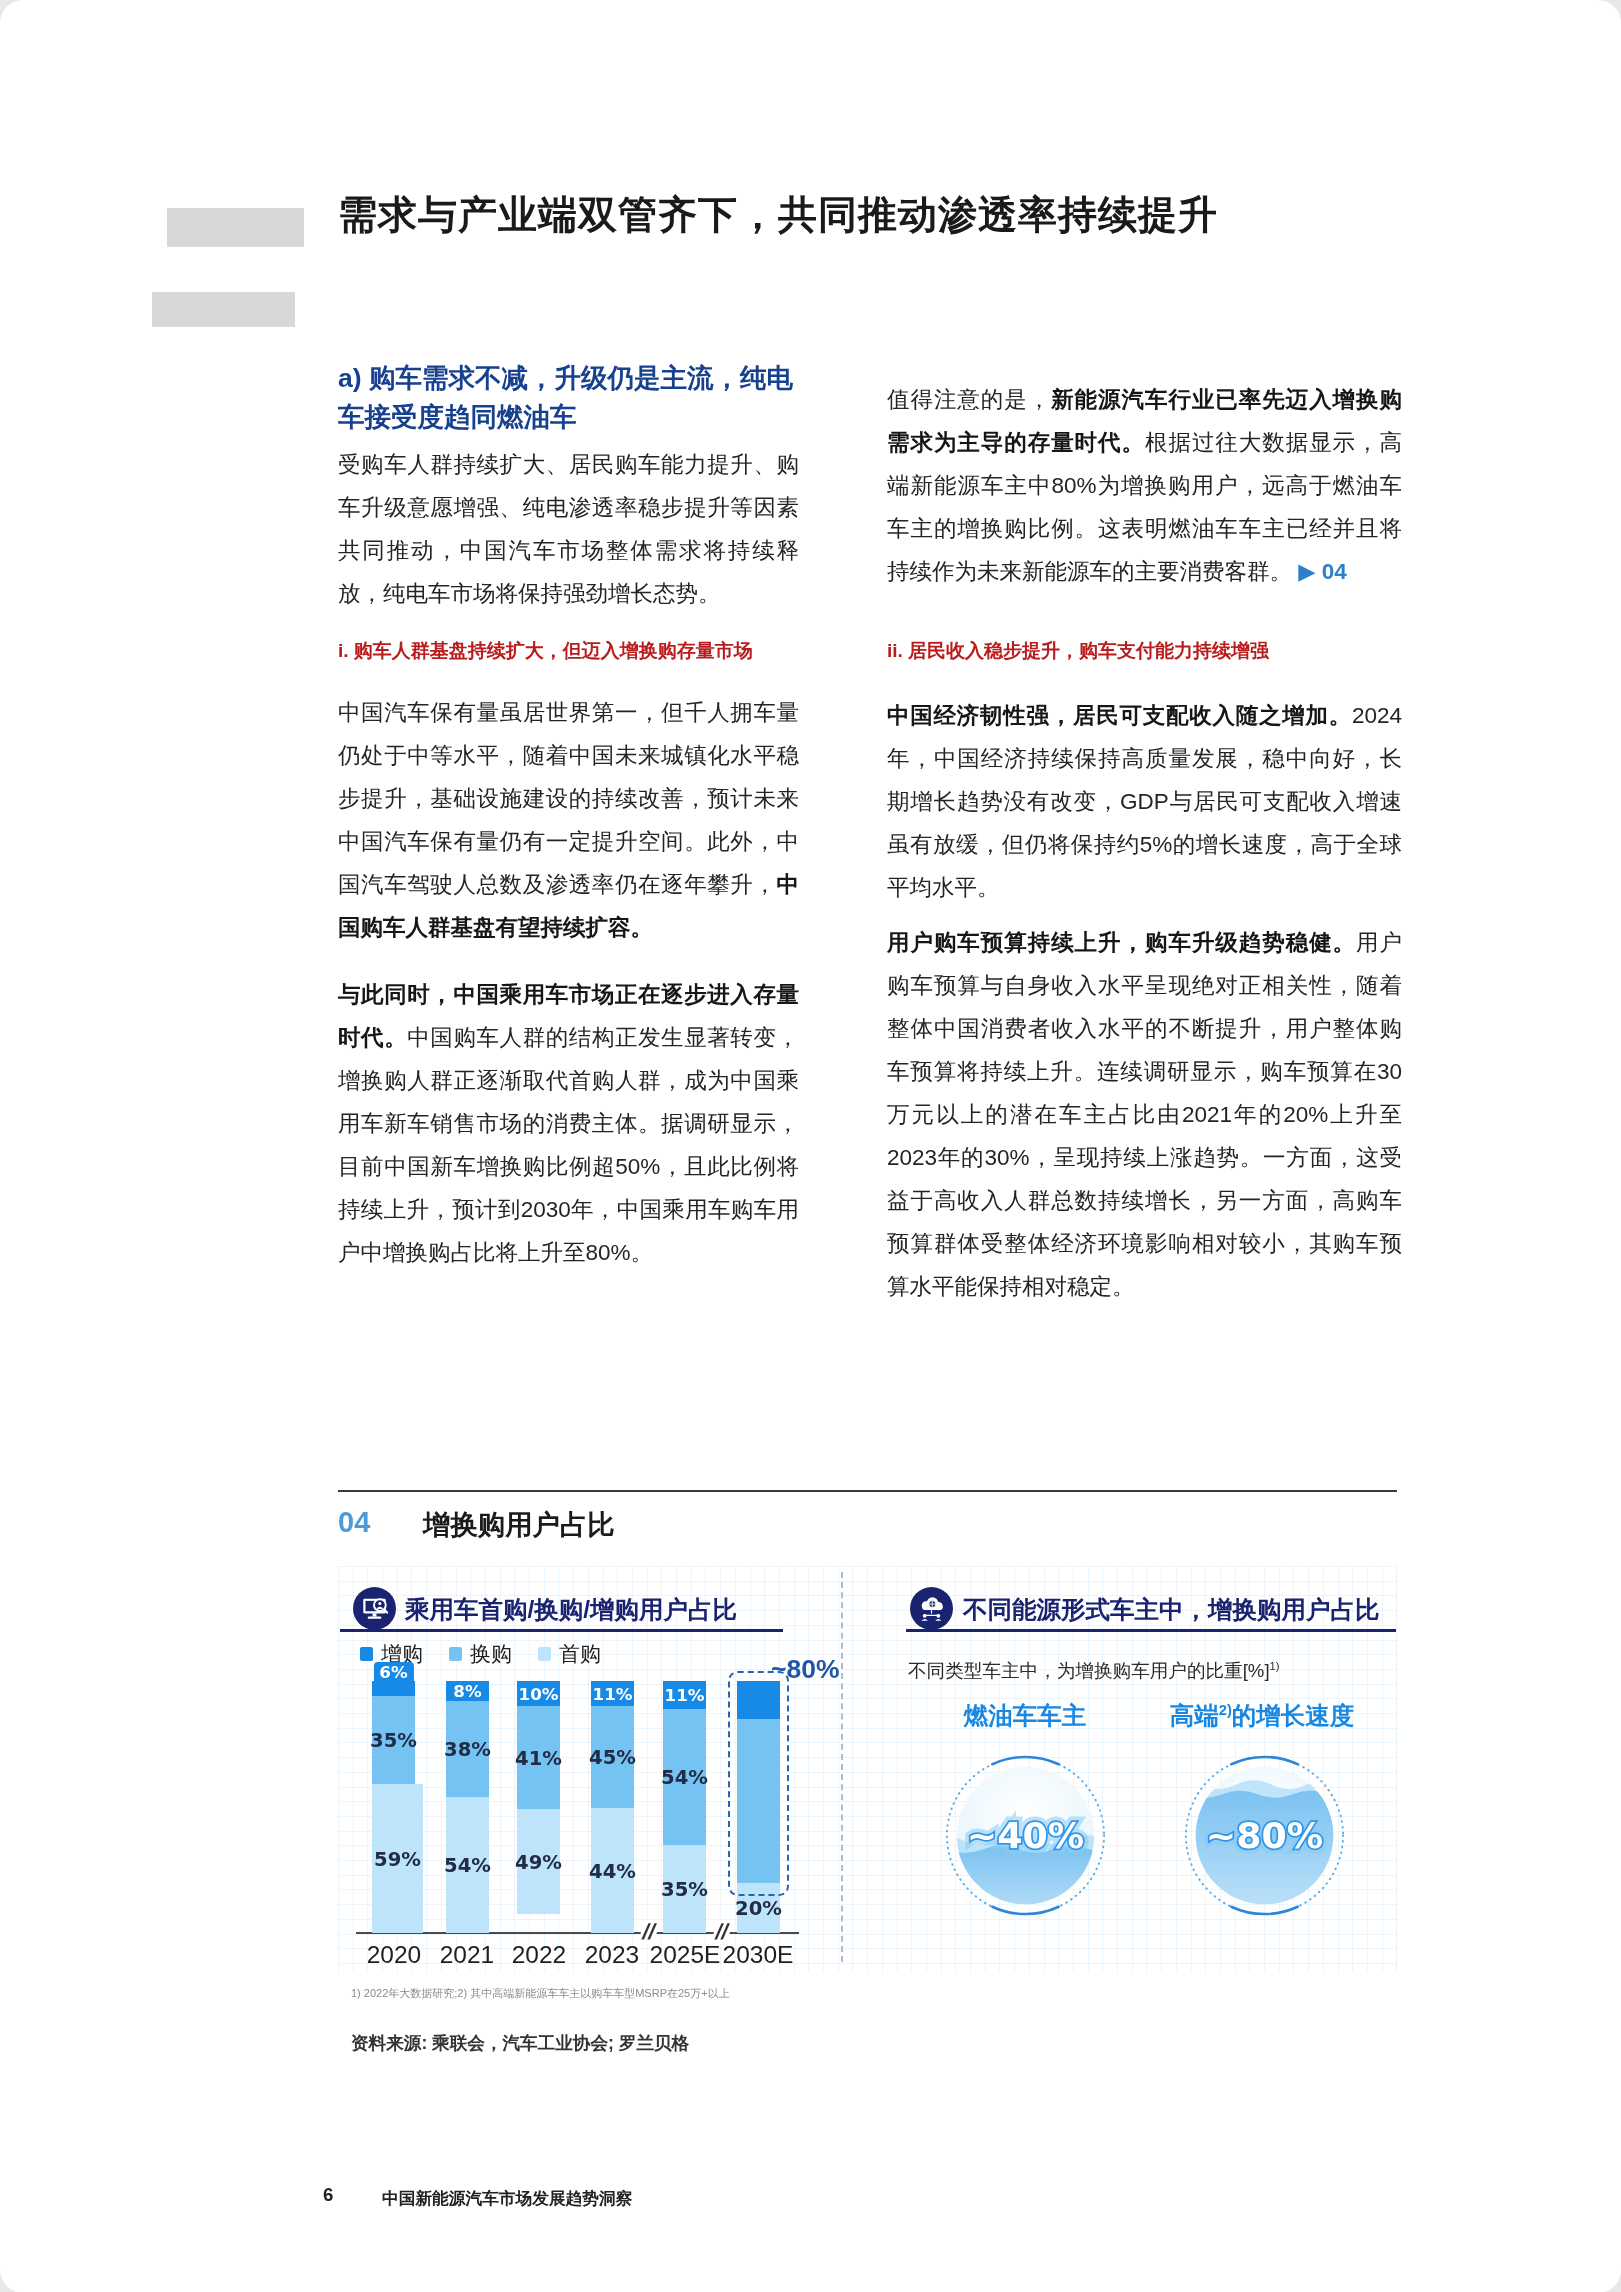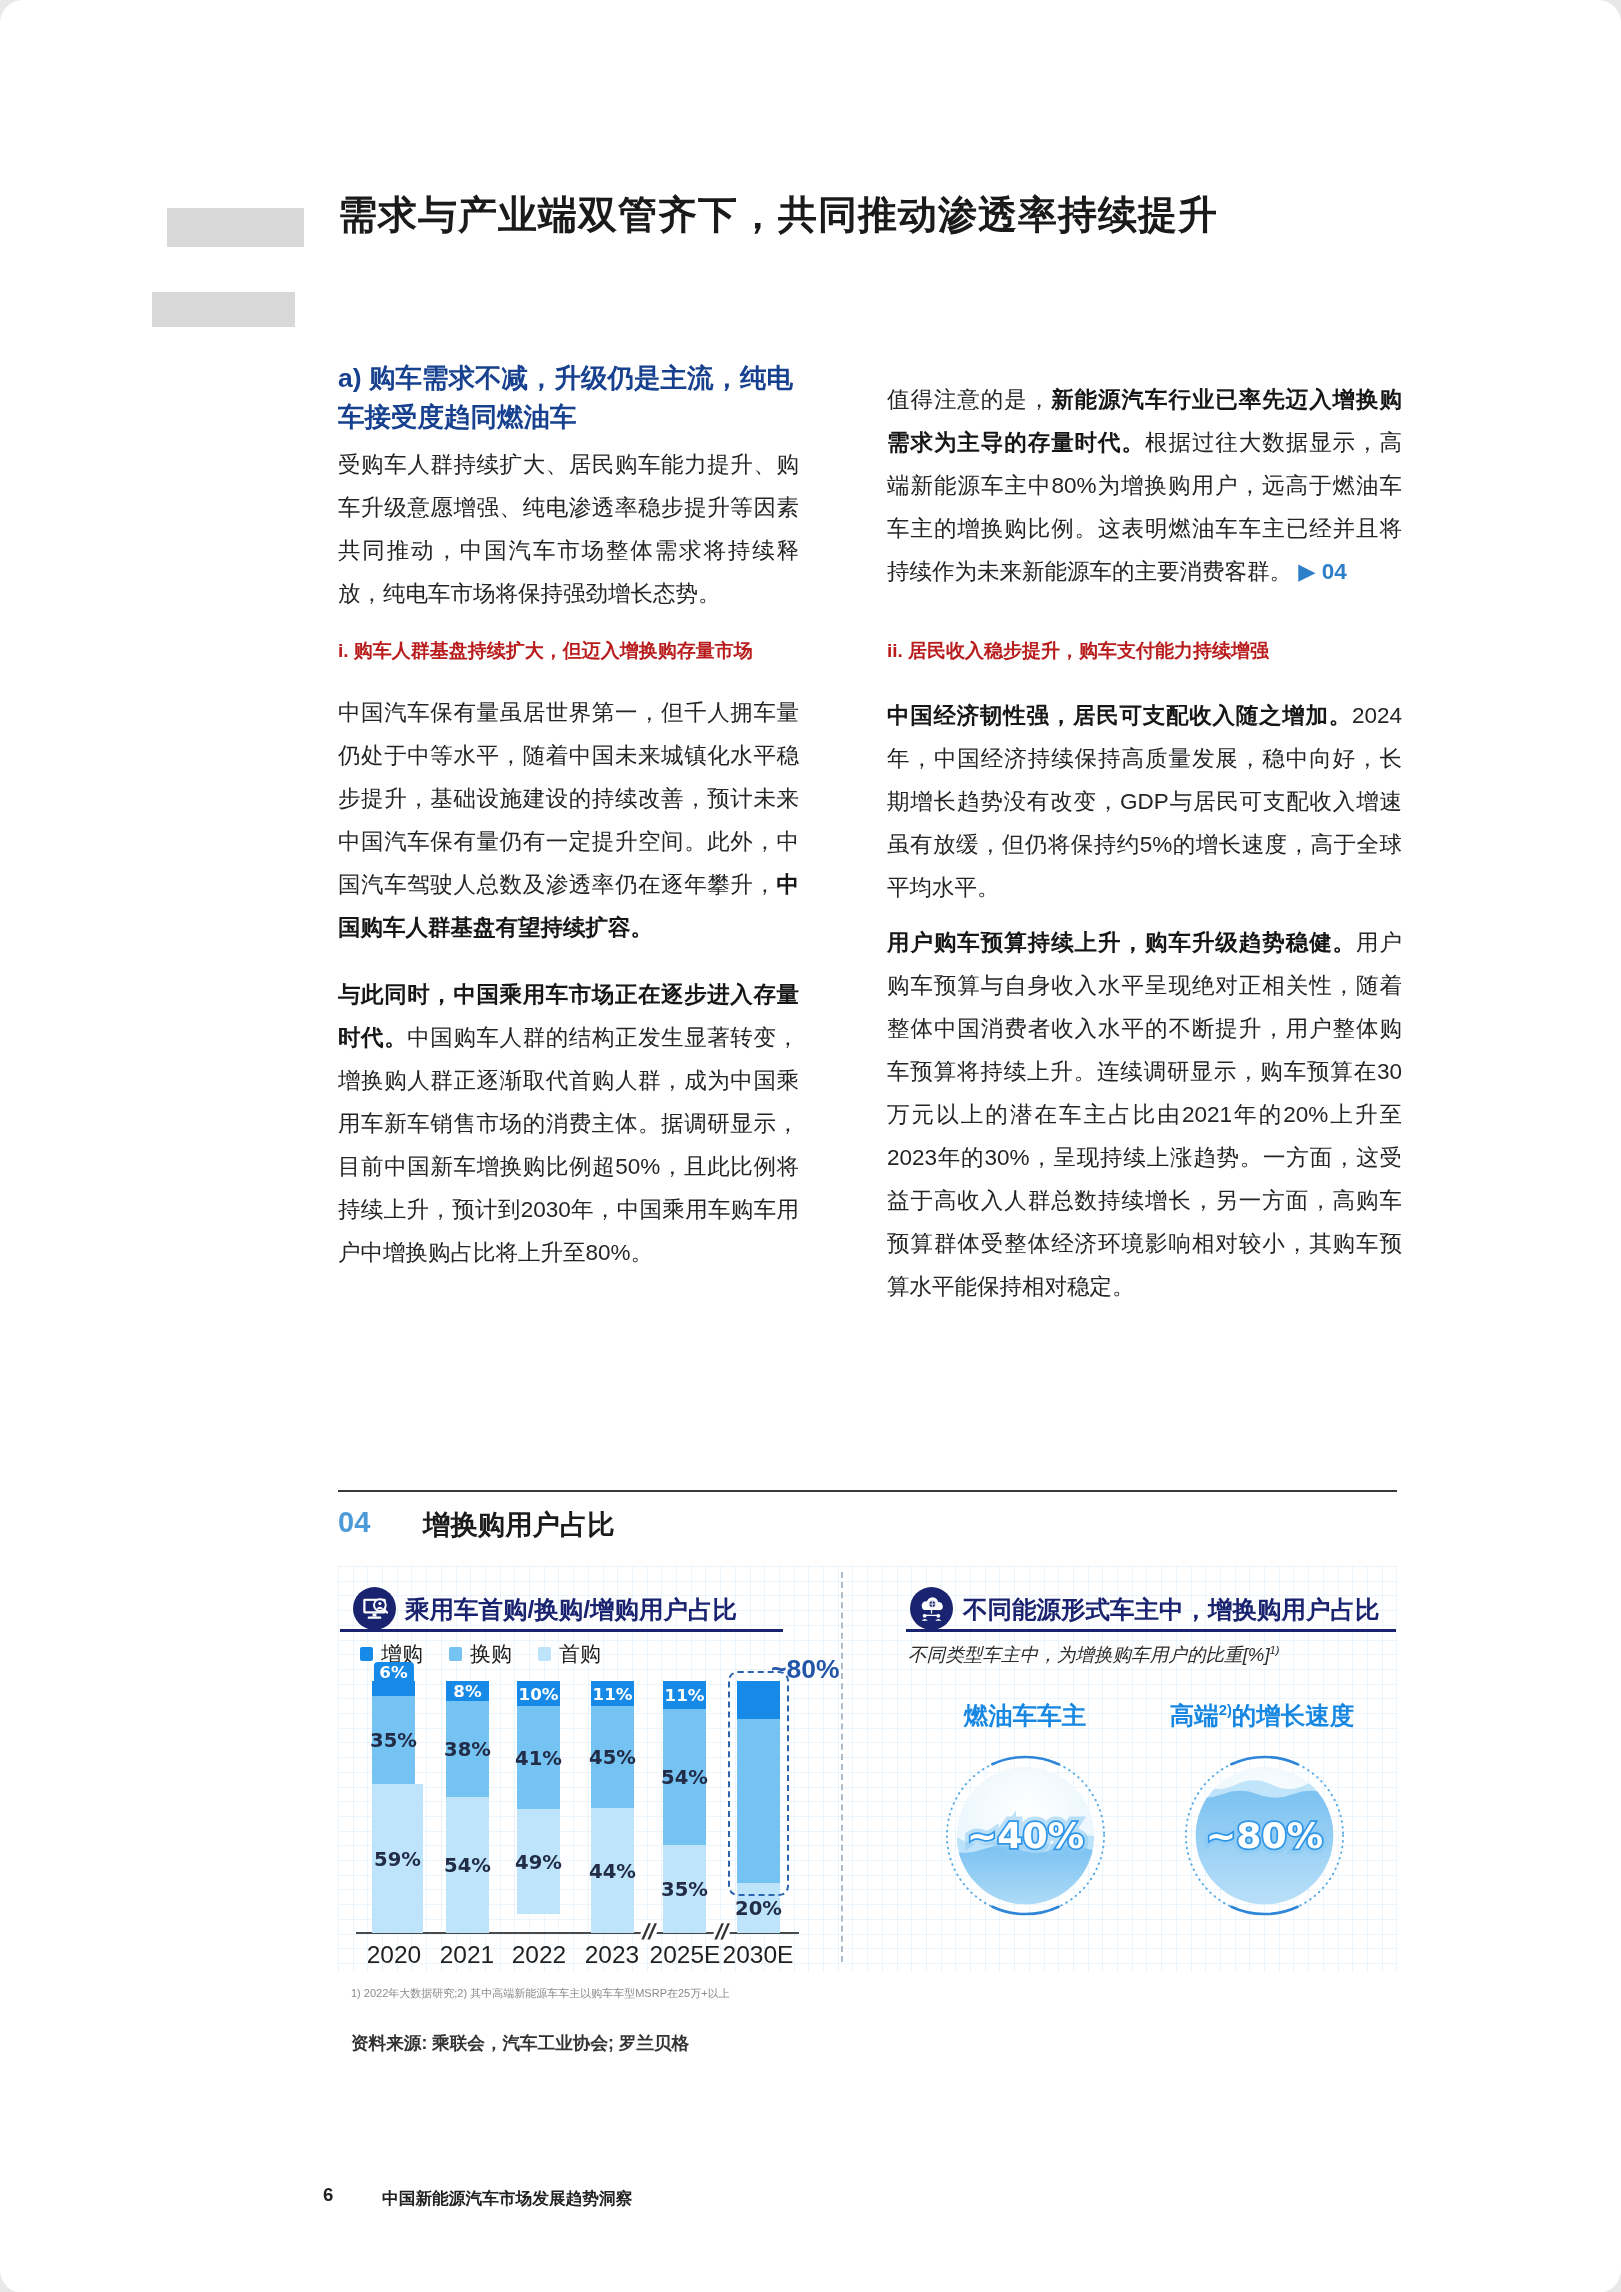--- a/index.html
+++ b/index.html
@@ -31,21 +31,21 @@
   .figure{position:absolute;left:338px;top:1566px;width:1059px;height:406px;
     background-image:repeating-linear-gradient(rgba(140,195,235,.16) 0 1px, transparent 1px 14.7px),
                      repeating-linear-gradient(90deg, rgba(140,195,235,.16) 0 1px, transparent 1px 14.7px);}
   .separator{position:absolute;left:503px;top:5.9px;height:390px;border-left:2px dashed #AEBBCB;}
   .panel-icon{position:absolute;}
   .pi1{left:14.7px;top:20.6px;} .pi2{left:572px;top:20.6px;}
   .p-title{position:absolute;font-size:24.5px;font-weight:800;color:#1A2370;white-space:nowrap;}
   .pt1{left:67px;top:27.4px;} .pt2{left:625px;top:27.4px;}
   .underline{position:absolute;height:2.9px;background:#1A2370;top:63px;}
   .u1{left:2px;width:443px;} .u2{left:568px;width:490px;}
-  .subtitle{position:absolute;left:570px;top:76px;font-size:18.6px;font-style:italic;color:#2A2A2A;}
+  .subtitle{position:absolute;left:570px;top:92px;font-size:18.6px;color:#2A2A2A;}
   
   .legend{position:absolute;left:21.6px;top:74px;display:flex;align-items:center;}
   .lg-item{display:inline-flex;align-items:center;margin-right:25.5px;}
   .lg-swatch{width:13.7px;height:13.7px;border-radius:2px;margin-right:7.8px;}
   .lg-text{font-size:21px;color:#1F1F1F;}
   
   .plot{position:absolute;left:0;top:115px;width:461px;height:252px;}
   .axis{position:absolute;left:17.6px;top:251px;width:443px;height:2px;background:#4A4A4A;}
   .bar{position:absolute;top:0;width:43px;height:252px;display:flex;flex-direction:column;}
   .seg{position:relative;width:100%;}

